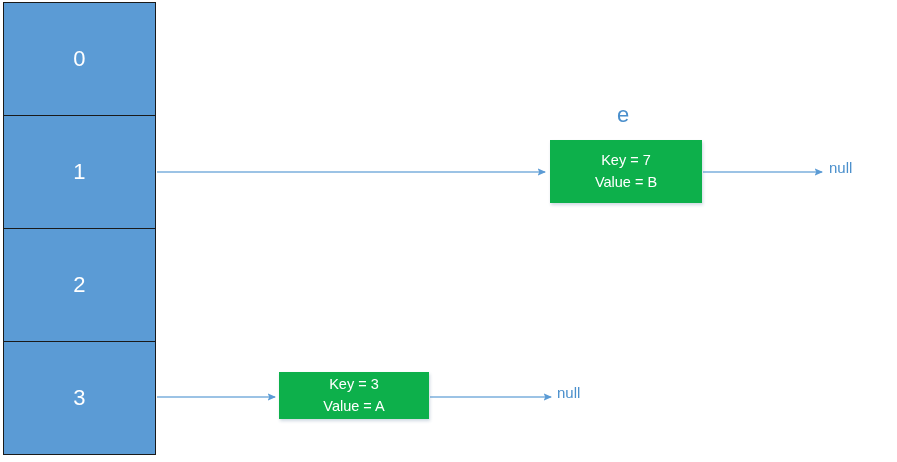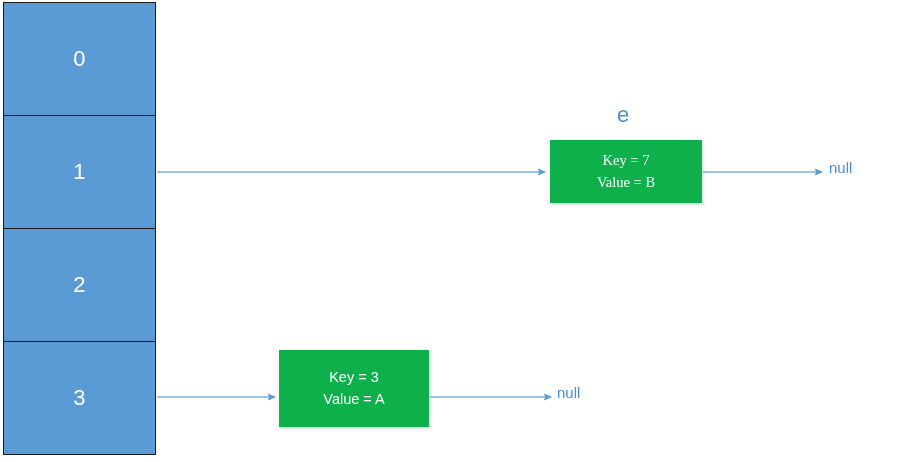--- a/index.html
+++ b/index.html
@@ -68,27 +68,26 @@
   .node-line {
     white-space: nowrap;
   }
 
   
   #node-e {
     left: 550px;
     top: 140px;
     width: 152px;
     height: 63px;
-    font-family: Liberation Serif, serif;
   }
   #node-a {
     left: 279px;
-    top: 350px;
+    top: 372px;
     width: 150px;
-    height: 77px;
+    height: 47px;
   }
 
   
   .node-label {
     position: absolute;
     color: #4A8FCC;
     font-size: 22px;
     line-height: 1;
     white-space: nowrap;
   }

